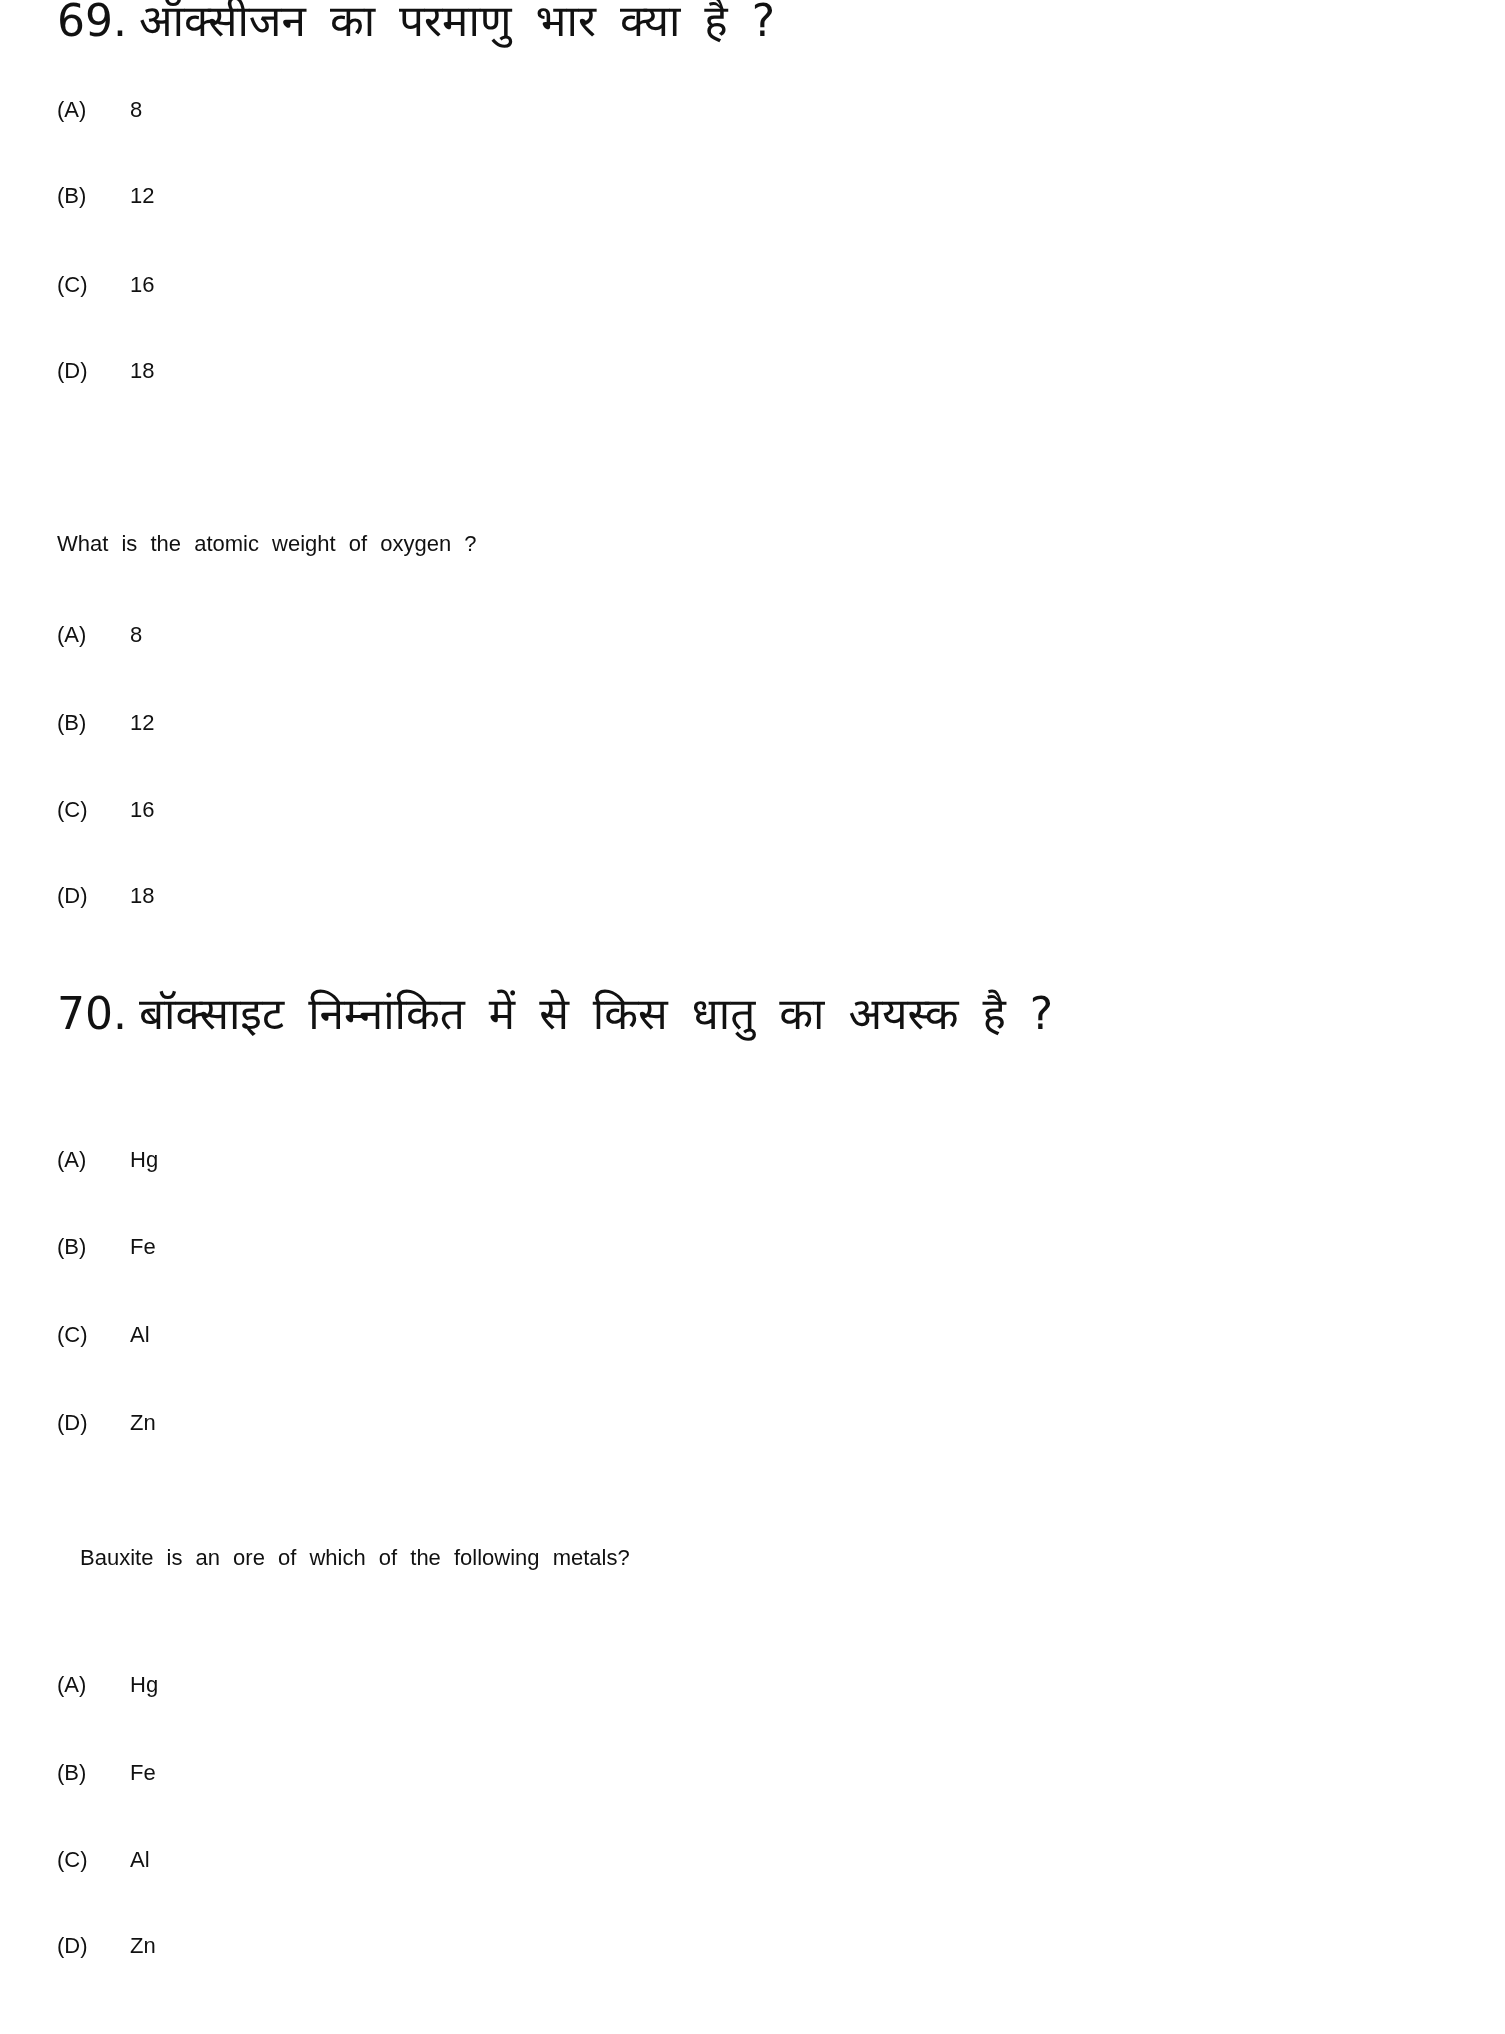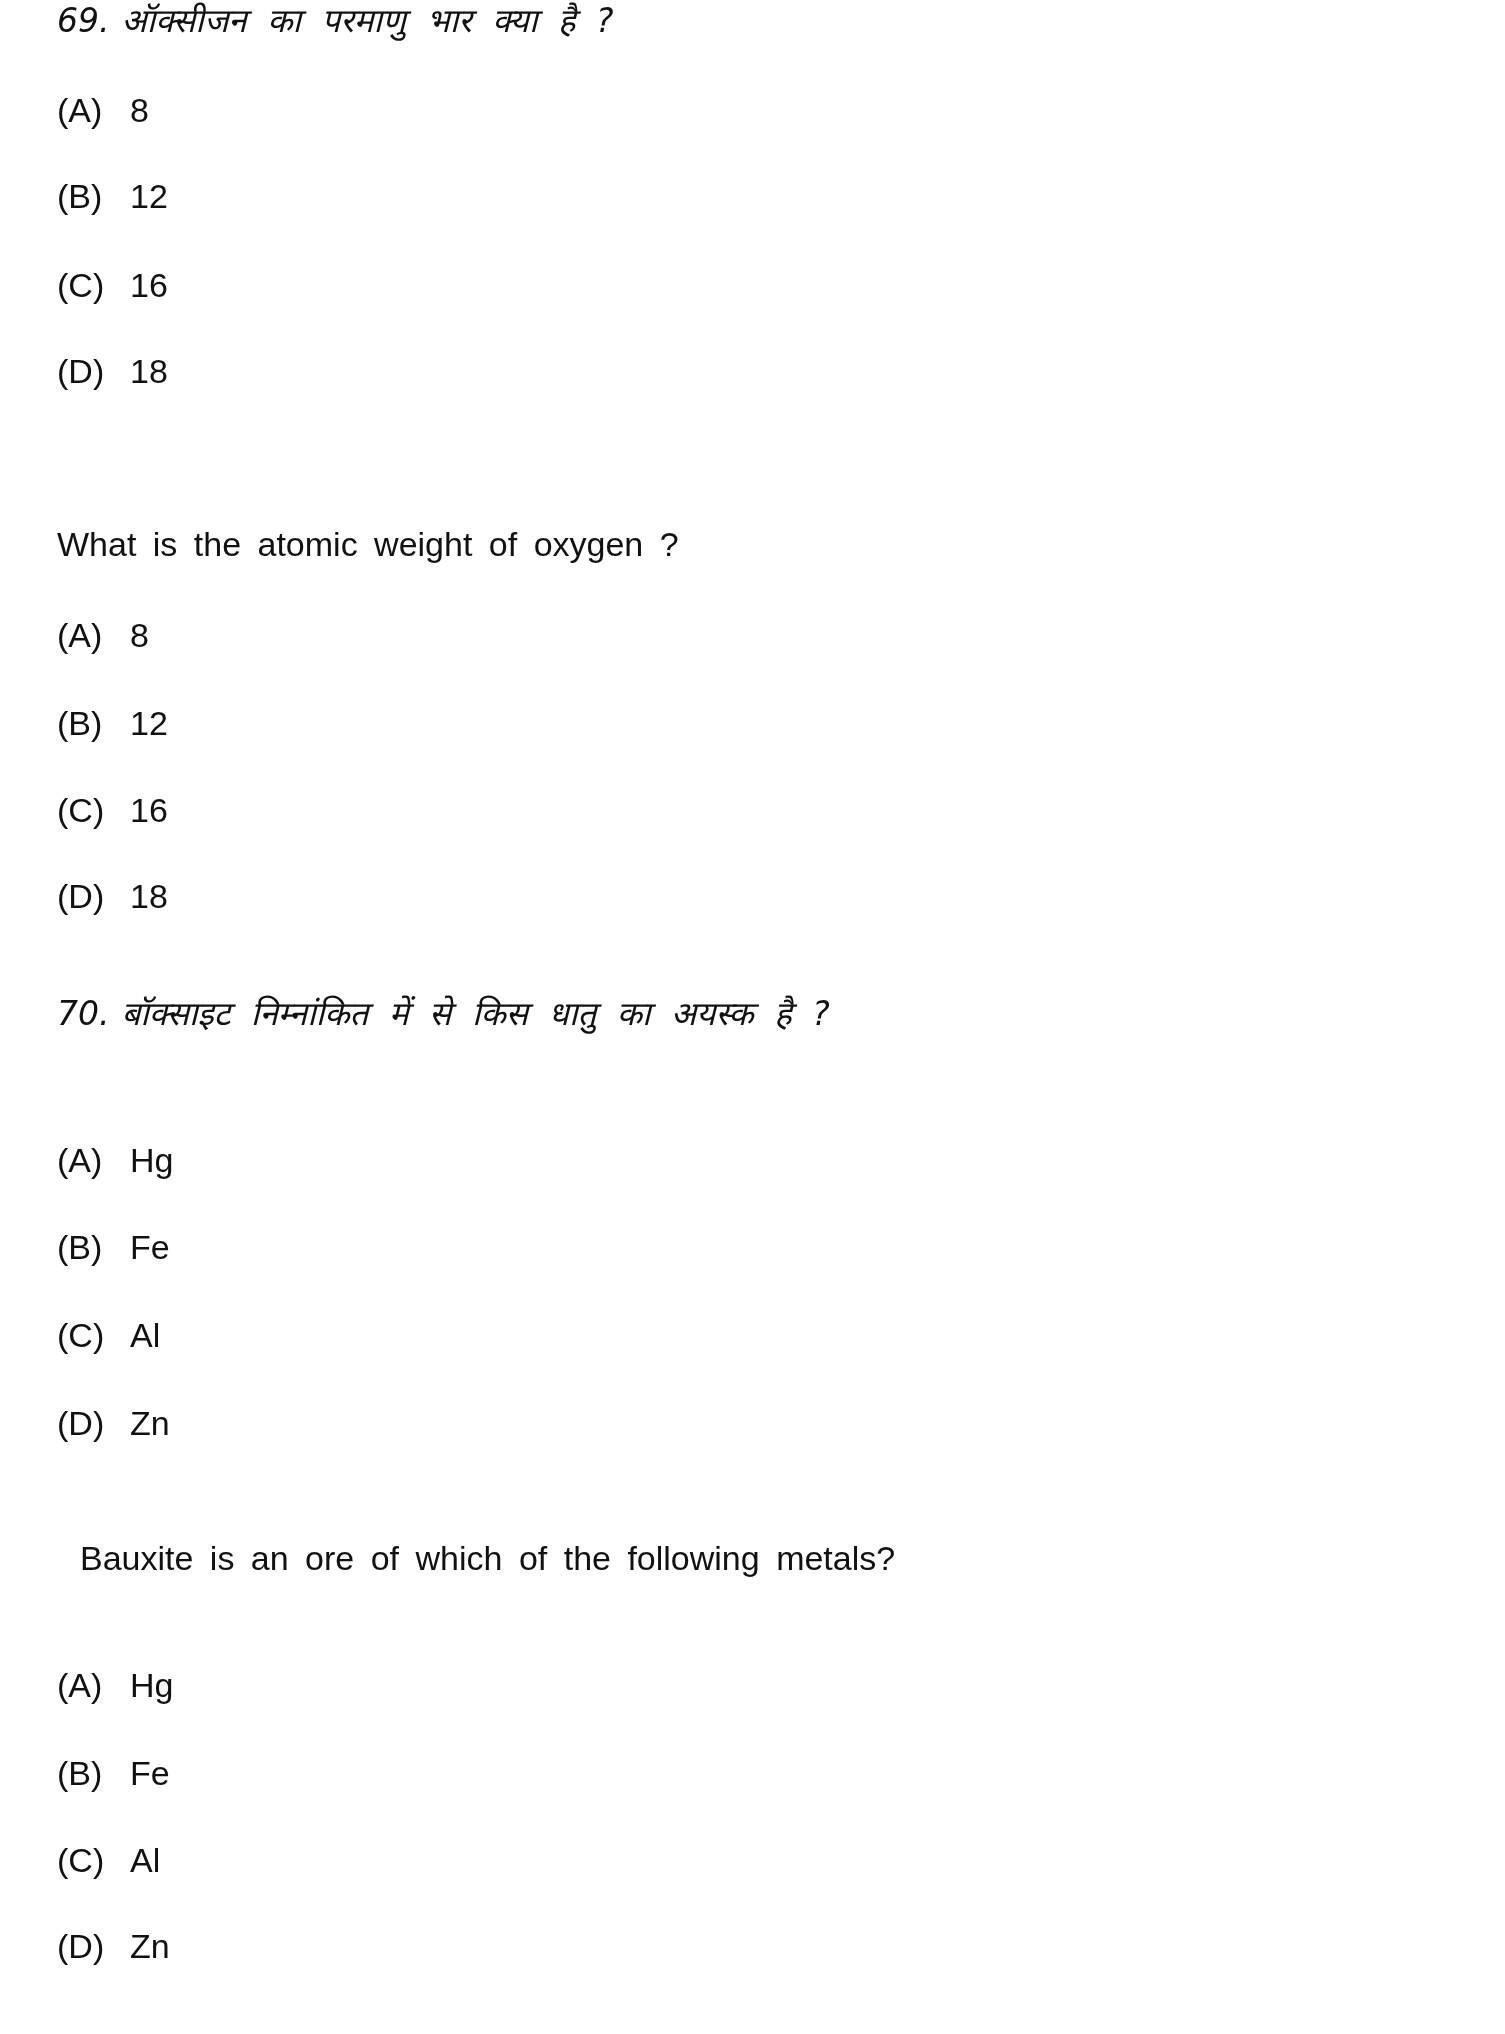--- a/index.html
+++ b/index.html
@@ -13,31 +13,30 @@
     position: relative;
     overflow: hidden;
     font-family: "Liberation Sans", "DejaVu Sans", sans-serif;
     color: #111111;
   }
   .line {
     position: absolute;
     left: 57px;
     height: 44px;
     line-height: 44px;
-    font-size: 34px;
+    font-size: 22px;
     white-space: nowrap;
   }
   .stem {
     word-spacing: 7px;
   }
   .stem.hi {
     font-family: "DejaVu Sans", "Liberation Sans", sans-serif;
-    font-size: 33px;
+    font-size: 44px;
     word-spacing: 10px;
-    font-style: italic;
   }
   .qnum {
     margin-right: 12px;
   }
   .opt-label {
     display: inline-block;
     width: 73px;
   }
   .opt-value {
     display: inline-block;

